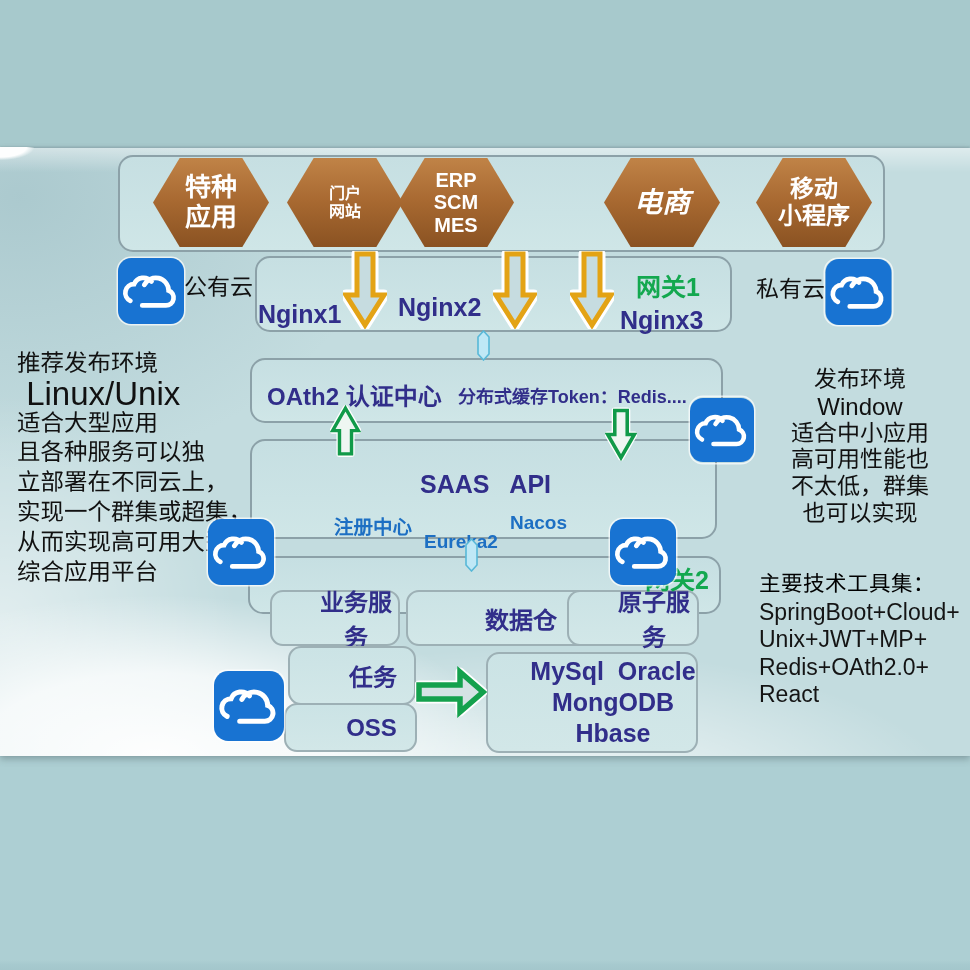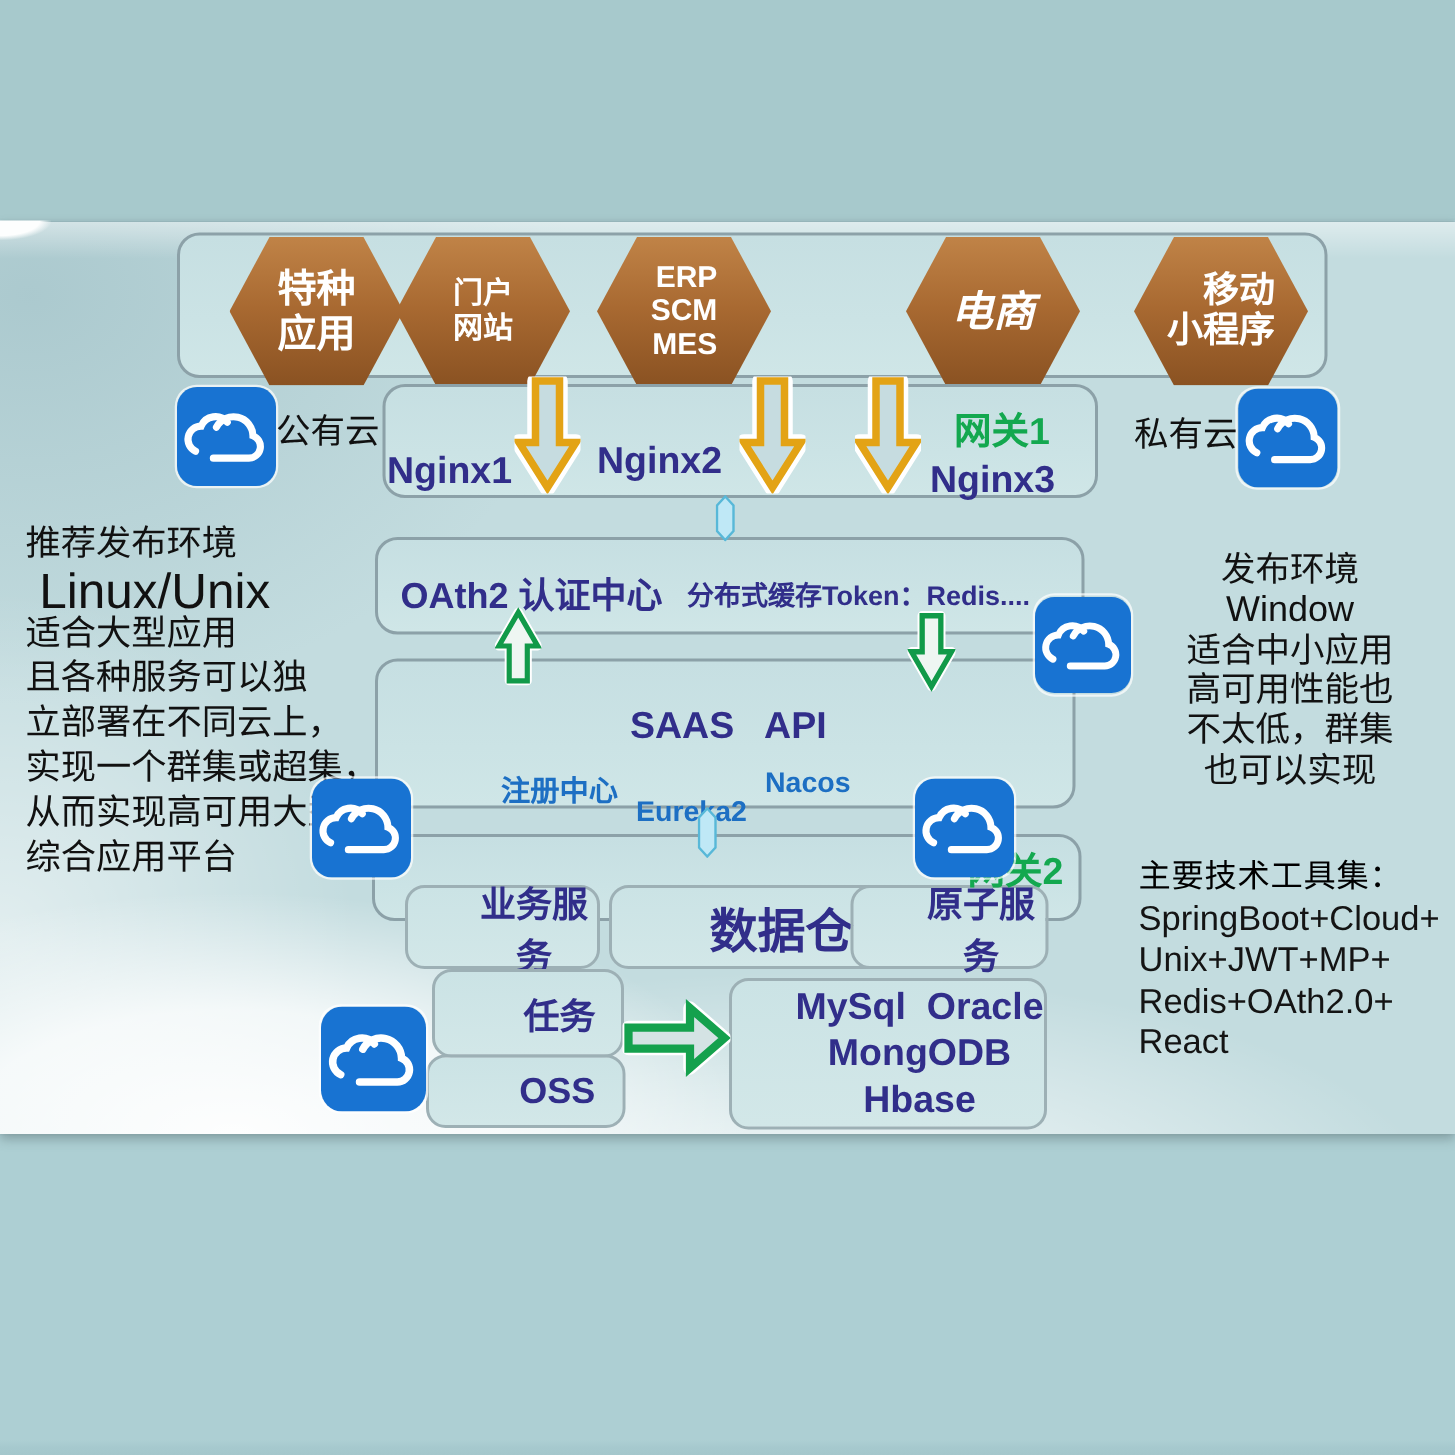--- a/index.html
+++ b/index.html
@@ -17,24 +17,24 @@
       linear-gradient(to bottom, rgba(255,255,255,.45), rgba(255,255,255,0) 4%),
       radial-gradient(ellipse 50% 60% at 2% 8%, rgba(148,183,190,.5), rgba(148,183,190,0) 75%),
       #c3dcdf;
     box-shadow:0 -1px 2px rgba(80,100,105,.35), 0 3px 7px rgba(80,100,105,.45);}
   #curl{position:absolute;left:0;top:147px;width:34px;height:13px;background:radial-gradient(ellipse at 0 0,#fdfefe 55%,rgba(255,255,255,0) 72%);}
   
   .panel{position:absolute;border:2px solid #8ca1a8;border-radius:15px;
     background:linear-gradient(180deg,#c6dfe2 0%,#cbe3e5 60%,#cfe6e7 100%);box-sizing:border-box;padding-left:42px;}
   .panel.small{border-color:#9db0b5;border-radius:13px;background:linear-gradient(180deg,#cbe3e5,#d2e7e8);}
   
-  .hex{position:absolute;top:158px;width:116px;height:99px;
+  .hex{position:absolute;top:158px;width:116px;height:89px;
     clip-path:polygon(23% 0%,77% 0%,100% 50%,77% 100%,23% 100%,0% 50%);
     background:linear-gradient(180deg,#c08347 0%,#a86931 48%,#8a5222 100%);
-    display:flex;align-items:center;justify-content:center;text-align:right;
+    display:flex;align-items:center;justify-content:center;text-align:center;
     color:#fff;font-weight:bold;line-height:1.12;}
   
   .cloud{position:absolute;border-radius:13px;box-shadow:0 0 0 1.5px rgba(255,255,255,.7);}
   .cloud svg{display:block;width:100%;height:100%;}
   
   .navy{color:#312e8a;font-weight:bold;}
   .blue{color:#1d6fc3;font-weight:bold;}
   .green{color:#13a84f;font-weight:bold;}
   .serif{font-family:"Liberation Serif","DejaVu Serif",serif;color:#111;}
   .pre{white-space:pre;}
@@ -55,21 +55,21 @@
   <div id="curl"></div>
 
   <div class="panel" style="left:118px;top:155px;width:767px;height:97px;"></div>
 
   <div class="hex" style="left:153px;font-size:26px;">
     <div>
         <div>特种</div>
         <div>应用</div>
       </div>
   </div>
-  <div class="hex" style="left:264px;font-size:20px;">
+  <div class="hex" style="left:287px;font-size:16px;">
     <div>
         <div>门户</div>
         <div>网站</div>
       </div>
   </div>
   <div class="hex" style="left:398px;font-size:20px;">
     <div>
         <div>ERP</div>
         <div>SCM</div>
         <div>MES</div>
@@ -177,21 +177,21 @@
     <svg viewBox="0 0 64 64">
         <rect x="0" y="0" width="64" height="64" rx="13" fill="#1873d2"></rect>
       <path d="M23.5 46 h23 a7.5 7.5 0 0 0 2.6 -14.5 A12.5 12.5 0 0 0 25.5 26" fill="none" stroke="#fff" stroke-width="4.6" stroke-linecap="round"></path>
       <path d="M12 41.5 a8.5 8.5 0 0 1 3.6 -16.2 a10 10 0 0 1 16.9 -2.5" fill="none" stroke="#fff" stroke-width="4.6" stroke-linecap="round"></path>
     </svg>
   </div>
 
   <div class="panel small ctr navy" style="left:270px;top:590px;width:130px;height:56px;font-size:24px;z-index:2;">
     <span>业务服务</span>
   </div>
-  <div class="panel small ctr navy" style="left:406px;top:590px;width:188px;height:56px;font-size:32px;z-index:2;">
+  <div class="panel small ctr navy" style="left:406px;top:590px;width:188px;height:56px;font-size:24px;z-index:2;">
     <span>数据仓</span>
   </div>
   <div class="panel small ctr navy" style="left:567px;top:590px;width:132px;height:56px;font-size:24px;z-index:2;">
     <span>原子服务</span>
   </div>
 
   <div class="panel small ctr navy" style="left:288px;top:646px;width:128px;height:59px;font-size:24px;z-index:2;">
     <span>任务</span>
   </div>
   <div class="panel small ctr navy" style="left:284px;top:703px;width:133px;height:49px;font-size:24px;z-index:2;">

